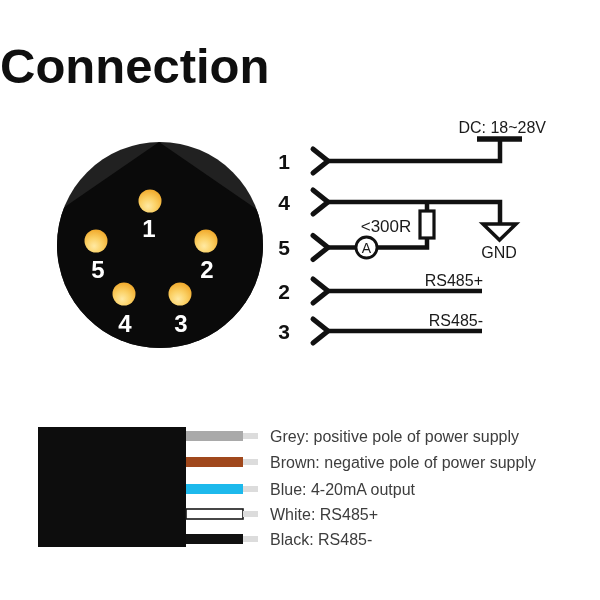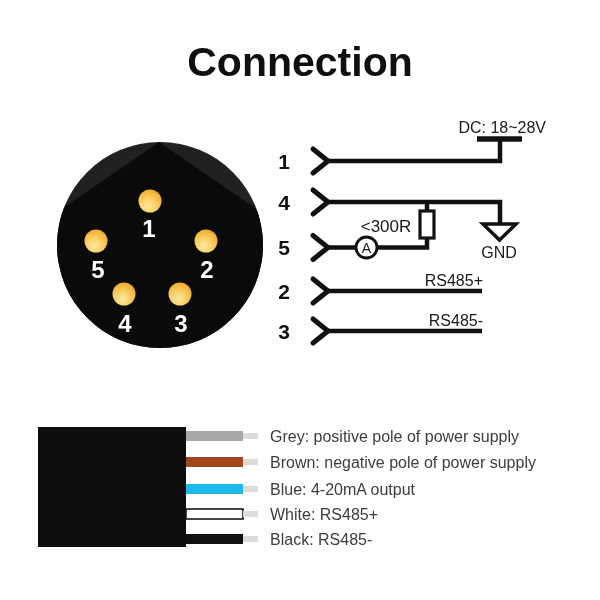--- a/index.html
+++ b/index.html
@@ -2,21 +2,21 @@
 <html><head>
 <meta charset="utf-8">
 <style>
   html,body{margin:0;padding:0;}
   body{
     width:600px;height:600px;position:relative;background:#ffffff;
     font-family:"Liberation Sans", sans-serif;overflow:hidden;
   }
   .page-title{
     position:absolute;top:40px;left:0;width:600px;margin:0;
-    text-align:center;font-size:41px;font-weight:bold;color:#0f0f0f;
+    text-align:left;font-size:49px;font-weight:bold;color:#0f0f0f;
     letter-spacing:0px;line-height:1.1;
   }
   svg{position:absolute;left:0;top:0;}
   .wire-line{stroke:#111111;stroke-width:4.5;fill:none;}
   .rail-line{stroke:#111111;stroke-width:5.5;fill:none;}
   .pin-chevron{stroke:#111111;stroke-width:5;fill:none;stroke-linecap:round;stroke-linejoin:round;}
   .diagram-text{font-size:16px;fill:#1a1a1a;}
   .diagram-pin-num{font-size:21px;font-weight:bold;fill:#111111;}
   .connector-pin-num{font-size:24px;font-weight:bold;fill:#ffffff;}
   .legend-text{font-size:16px;fill:#3d3d3d;}

